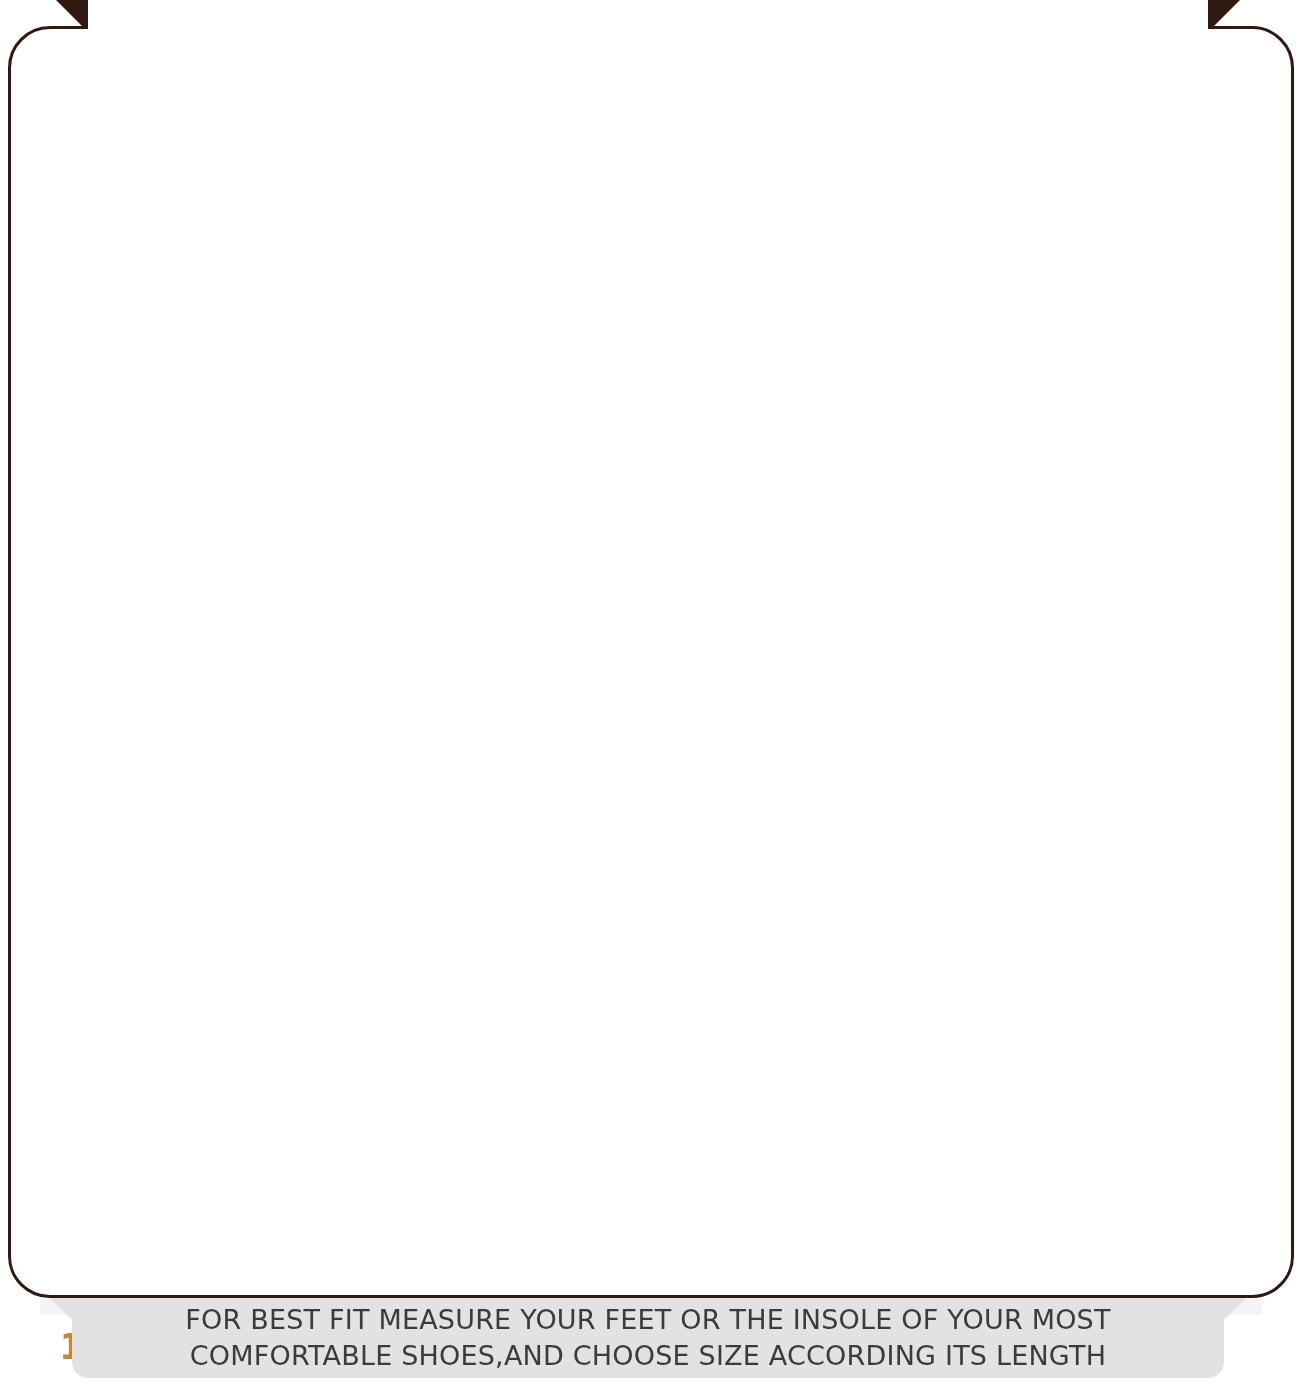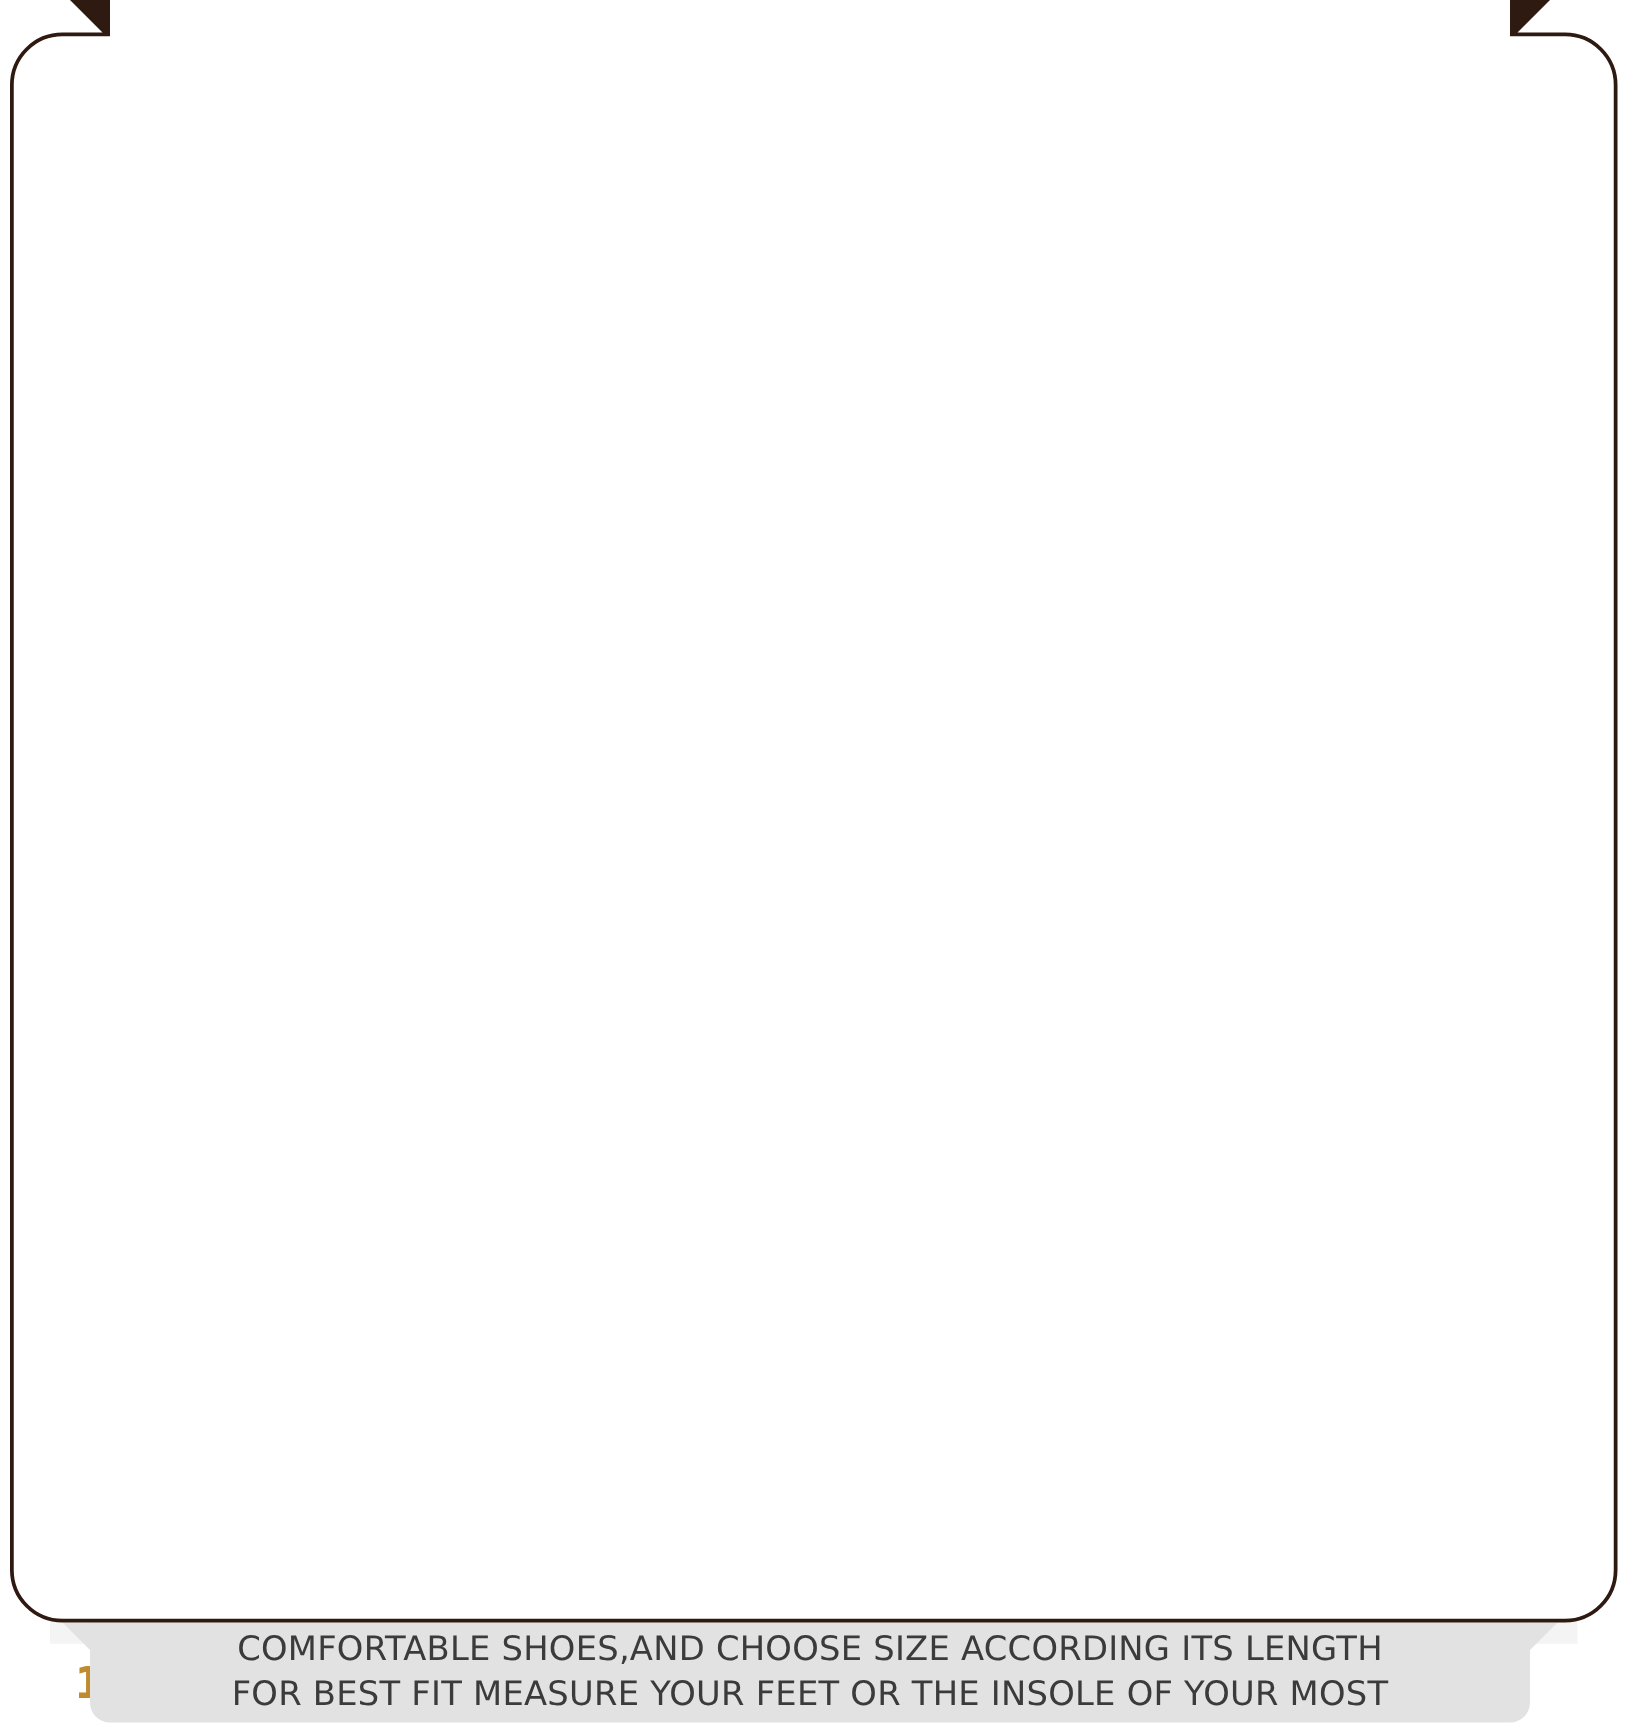--- a/index.html
+++ b/index.html
@@ -415,17 +415,17 @@
           <td class="c-eu">50</td>
           <td class="c-li" style="padding-left: 24px;">12.3</td>
           <td class="c-lm">313</td>
           <td class="c-wi" style="padding-left: 18px;">4.33</td>
           <td class="c-wm">110</td>
         </tr>
       </tbody>
   </table>
 
   <div class="footer">
+    <div>FOR BEST FIT MEASURE YOUR FEET OR THE INSOLE OF YOUR MOST</div>
     <div>COMFORTABLE SHOES,AND CHOOSE SIZE ACCORDING ITS LENGTH</div>
-    <div>FOR BEST FIT MEASURE YOUR FEET OR THE INSOLE OF YOUR MOST</div>
   </div>
 
 </div>
 
 </body></html>

